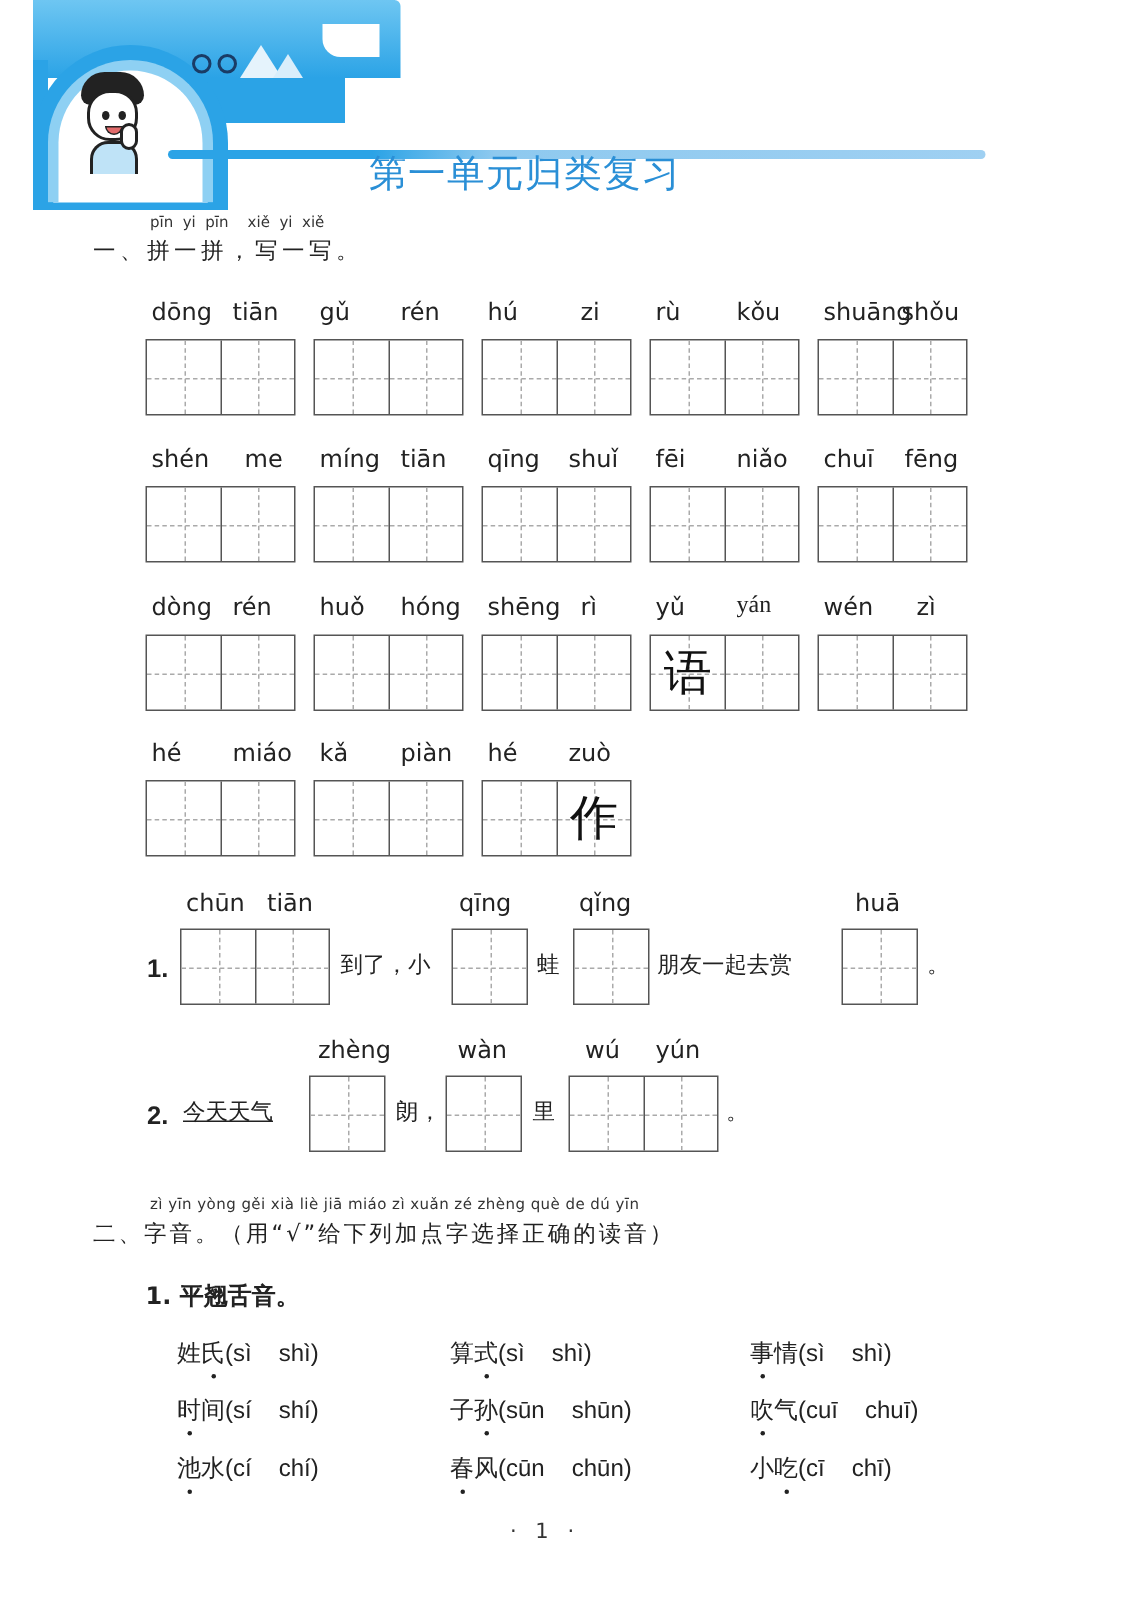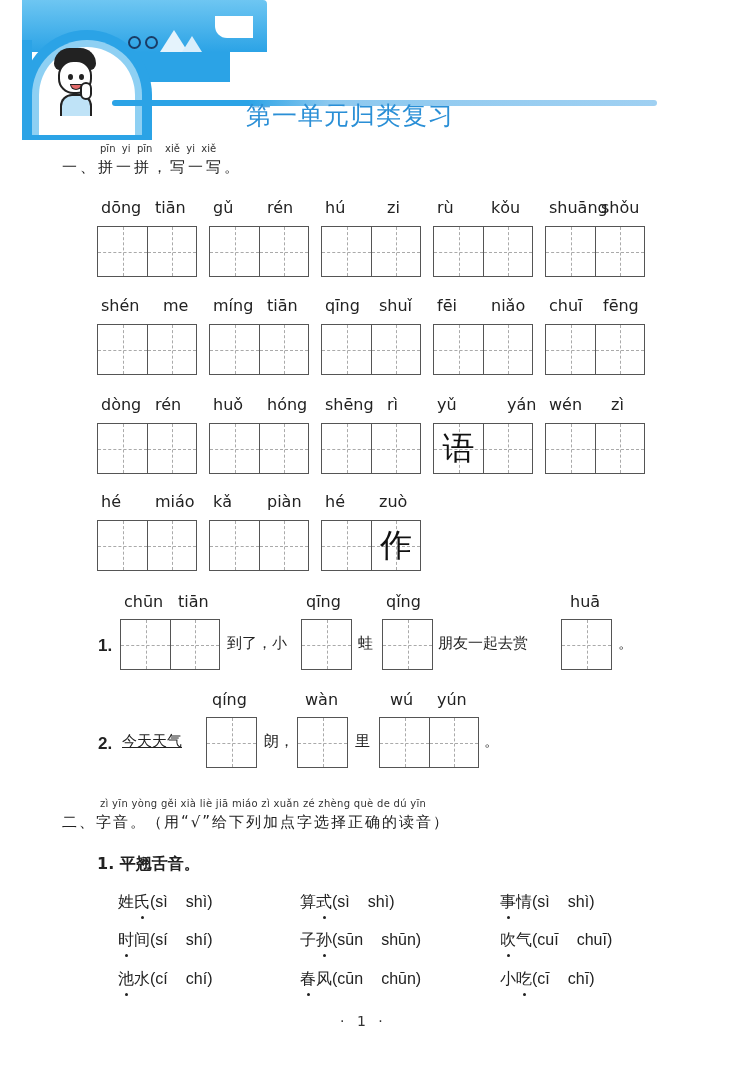--- a/index.html
+++ b/index.html
@@ -279,21 +279,21 @@
           <span class="ch"></span>
         </div>
         <div class="cell">
           <span class="ch"></span>
         </div>
       </div>
     </div>
     <div class="word" style="left: 433px; top: 395px;">
       <div class="py">
         <span style="left: 4px;">yǔ</span>
-        <span style="left: 74px;">yán</span>
+        <span style="left: 58px; font-family: Liberation Serif, serif;">yán</span>
       </div>
       <div class="grid" style="left: 0px; top: 28px;">
         <div class="cell">
           <span class="ch">语</span>
         </div>
         <div class="cell">
           <span class="ch"></span>
         </div>
       </div>
     </div>
@@ -376,21 +376,21 @@
       <div class="cell"></div>
     </div>
   <div class="sent" style="left:438px; top:634px;">朋友一起去赏</div>
   <div class="grid" style="left:561px; top:619px;">
       <div class="cell"></div>
     </div>
   <div class="sent" style="left:618px; top:634px;">。</div>
 </div>
 
 <div>
-  <div class="sent-py" style="left:212px; top:690px;">qíng</div>
+  <div class="sent-py" style="left:212px; top:690px;">zhèng</div>
   <div class="sent-py" style="left:305px; top:690px;">wàn</div>
   <div class="sent-py" style="left:390px; top:690px;">wú</div>
   <div class="sent-py" style="left:437px; top:690px;">yún</div>
 
   <div class="sent num" style="left:98px; top:734px;">2.</div>
   <div class="sent" style="left:122px; top:732px;text-decoration:underline;">今天天气</div>
   <div class="grid" style="left:206px; top:717px;">
       <div class="cell"></div>
     </div>
   <div class="sent" style="left:264px; top:732px;">朗，</div>

